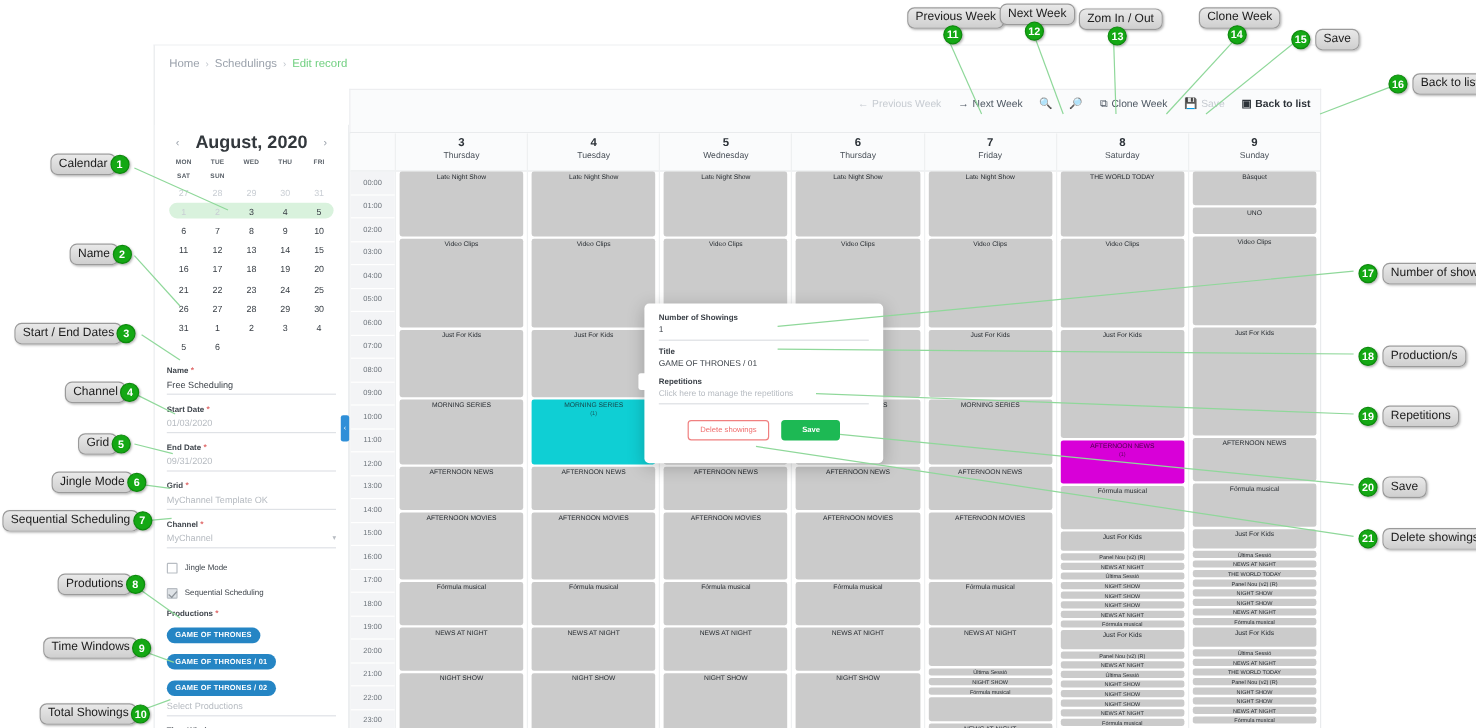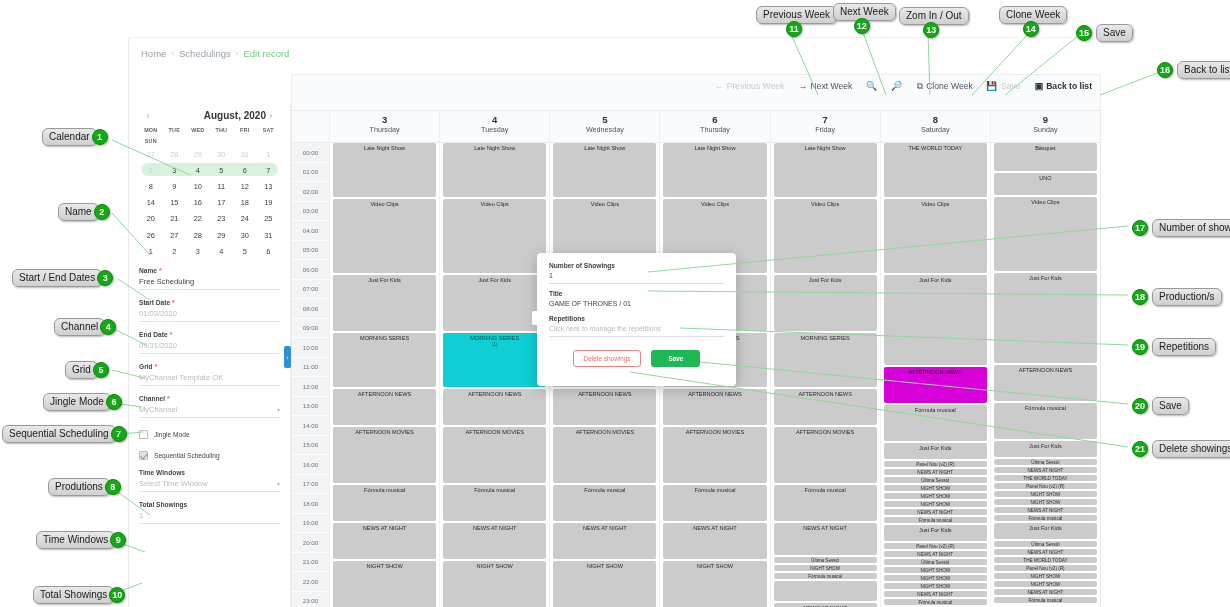--- a/index.html
+++ b/index.html
@@ -65,23 +65,23 @@
   .tb-ico { font-size:9px; line-height:9px; }
 
   
   #panel {
     position:absolute; left:0px; top:66px; width:162px; height:504px;
     background:#fff; padding:0 10px;
     border-right:1px solid #eceef0;
   }
   .mini-cal { padding-top:6px; }
   .mc-head { display:flex; align-items:center; justify-content:space-between; padding:0 4px 6px 4px; }
-  .mc-title { font-size:10px; color:#33383d; font-weight:bold; flex:1; text-align:right; }
+  .mc-title { font-size:15px; color:#33383d; font-weight:bold; flex:1; text-align:center; }
   .mc-arrow { font-size:9px; color:#9aa1ab; width:10px; text-align:center; cursor:pointer;}
-  .mc-grid { display:grid; grid-template-columns: repeat(6,1fr); row-gap:2px; }
+  .mc-grid { display:grid; grid-template-columns: repeat(5,1fr); row-gap:2px; }
   .mc-dow { font-size:5.4px; font-weight:bold; color:#5a6169; text-align:center; letter-spacing:.2px; padding-bottom:3px;}
   .mc-day { font-size:7.4px; color:#3a4047; text-align:center; padding:2.6px 0; cursor:pointer;}
   .mc-day.out { color:#c9ced4; }
   .mc-week-sel { position:relative; }
   .mc-row-hl {
     position:absolute; left:2px; right:2px; height:13px;
     background:#d9f2dd; border-radius:7px; z-index:0;
   }
   .mc-grid .mc-day { position:relative; z-index:1; }
 
@@ -435,20 +435,29 @@
       <div class="checkrow">
         <span class="cbox"></span>
         <span class="check-label">Jingle Mode</span>
       </div>
 
       <div class="checkrow">
         <span class="cbox checked"></span>
         <span class="check-label">Sequential Scheduling</span>
       </div>
 
+      <div class="field">
+        <div class="f-label"><span>Productions</span><span class="req"> *</span></div>
+        <div id="prod-chips">
+            <div><span class="chip">GAME OF THRONES</span></div>
+            <div><span class="chip">GAME OF THRONES / 01</span></div>
+            <div><span class="chip">GAME OF THRONES / 02</span></div>
+          </div>
+        <div class="f-value placeholder">Select Productions</div>
+      </div>
 
       <div class="field">
         <div class="f-label"><span>Time Windows</span></div>
         <div class="f-value select placeholder">
           <span>Select Time Window</span>
           <span class="caret">▾</span>
         </div>
       </div>
 
       <div class="field">

